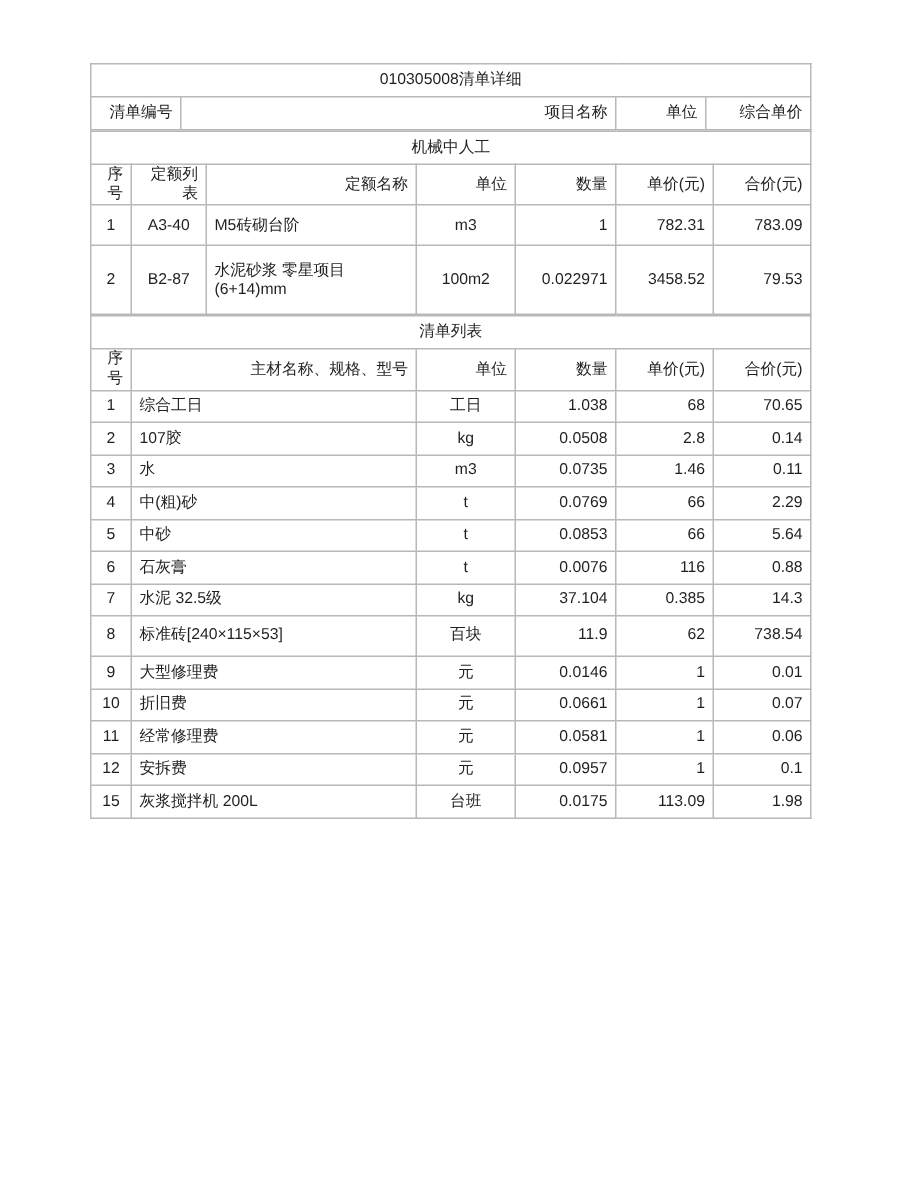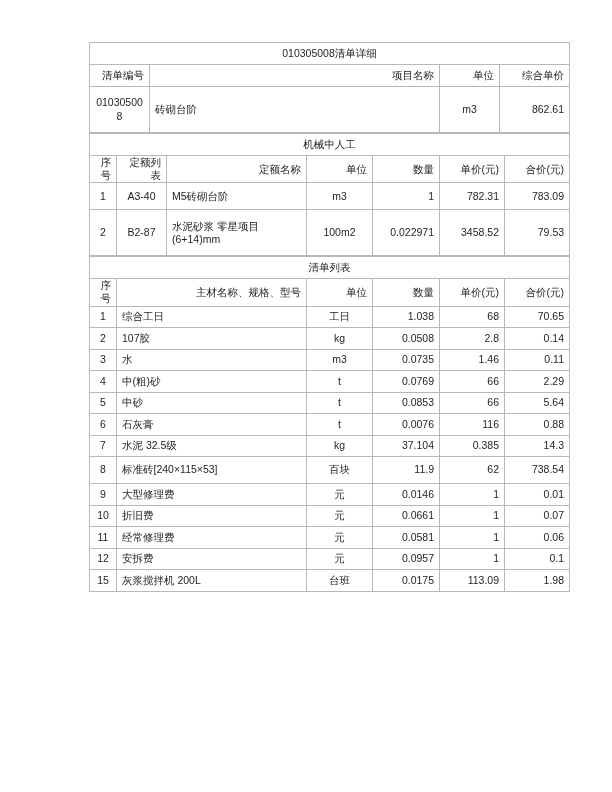--- a/index.html
+++ b/index.html
@@ -26,21 +26,20 @@
     position: absolute;
     left: 60px;
     top: 42px;
     width: 480px;
   }
   table.grid {
     border-collapse: collapse;
     width: 480px;
     table-layout: fixed;
     font-size: 10.5px;
-    margin-left: 29px;
   }
   table.grid td {
     border: 1px solid #b8b8b8;
     padding: 0 5px;
     vertical-align: middle;
     line-height: 1.25;
     color: #1f1f1f;
     font-size: 10.5px;
     white-space: pre-line;
     word-break: break-word;
@@ -77,26 +76,20 @@
       <tbody>
         <tr>
           <td class="banner" colspan="4">010305008清单详细</td>
         </tr>
         <tr>
           <td class="hdr">清单编号</td>
           <td class="hdr">项目名称</td>
           <td class="hdr">单位</td>
           <td class="hdr">综合单价</td>
         </tr>
-        <tr class="row-tall">
-          <td class="c">010305008</td>
-          <td class="l">砖砌台阶</td>
-          <td class="c">m3</td>
-          <td class="r-pad num">862.61</td>
-        </tr>
       </tbody>
     </table>
 
     <table class="grid">
       <colgroup>
         <col style="width:27px">
         <col style="width:50px">
         <col style="width:140px">
         <col style="width:66px">
         <col style="width:67px">

